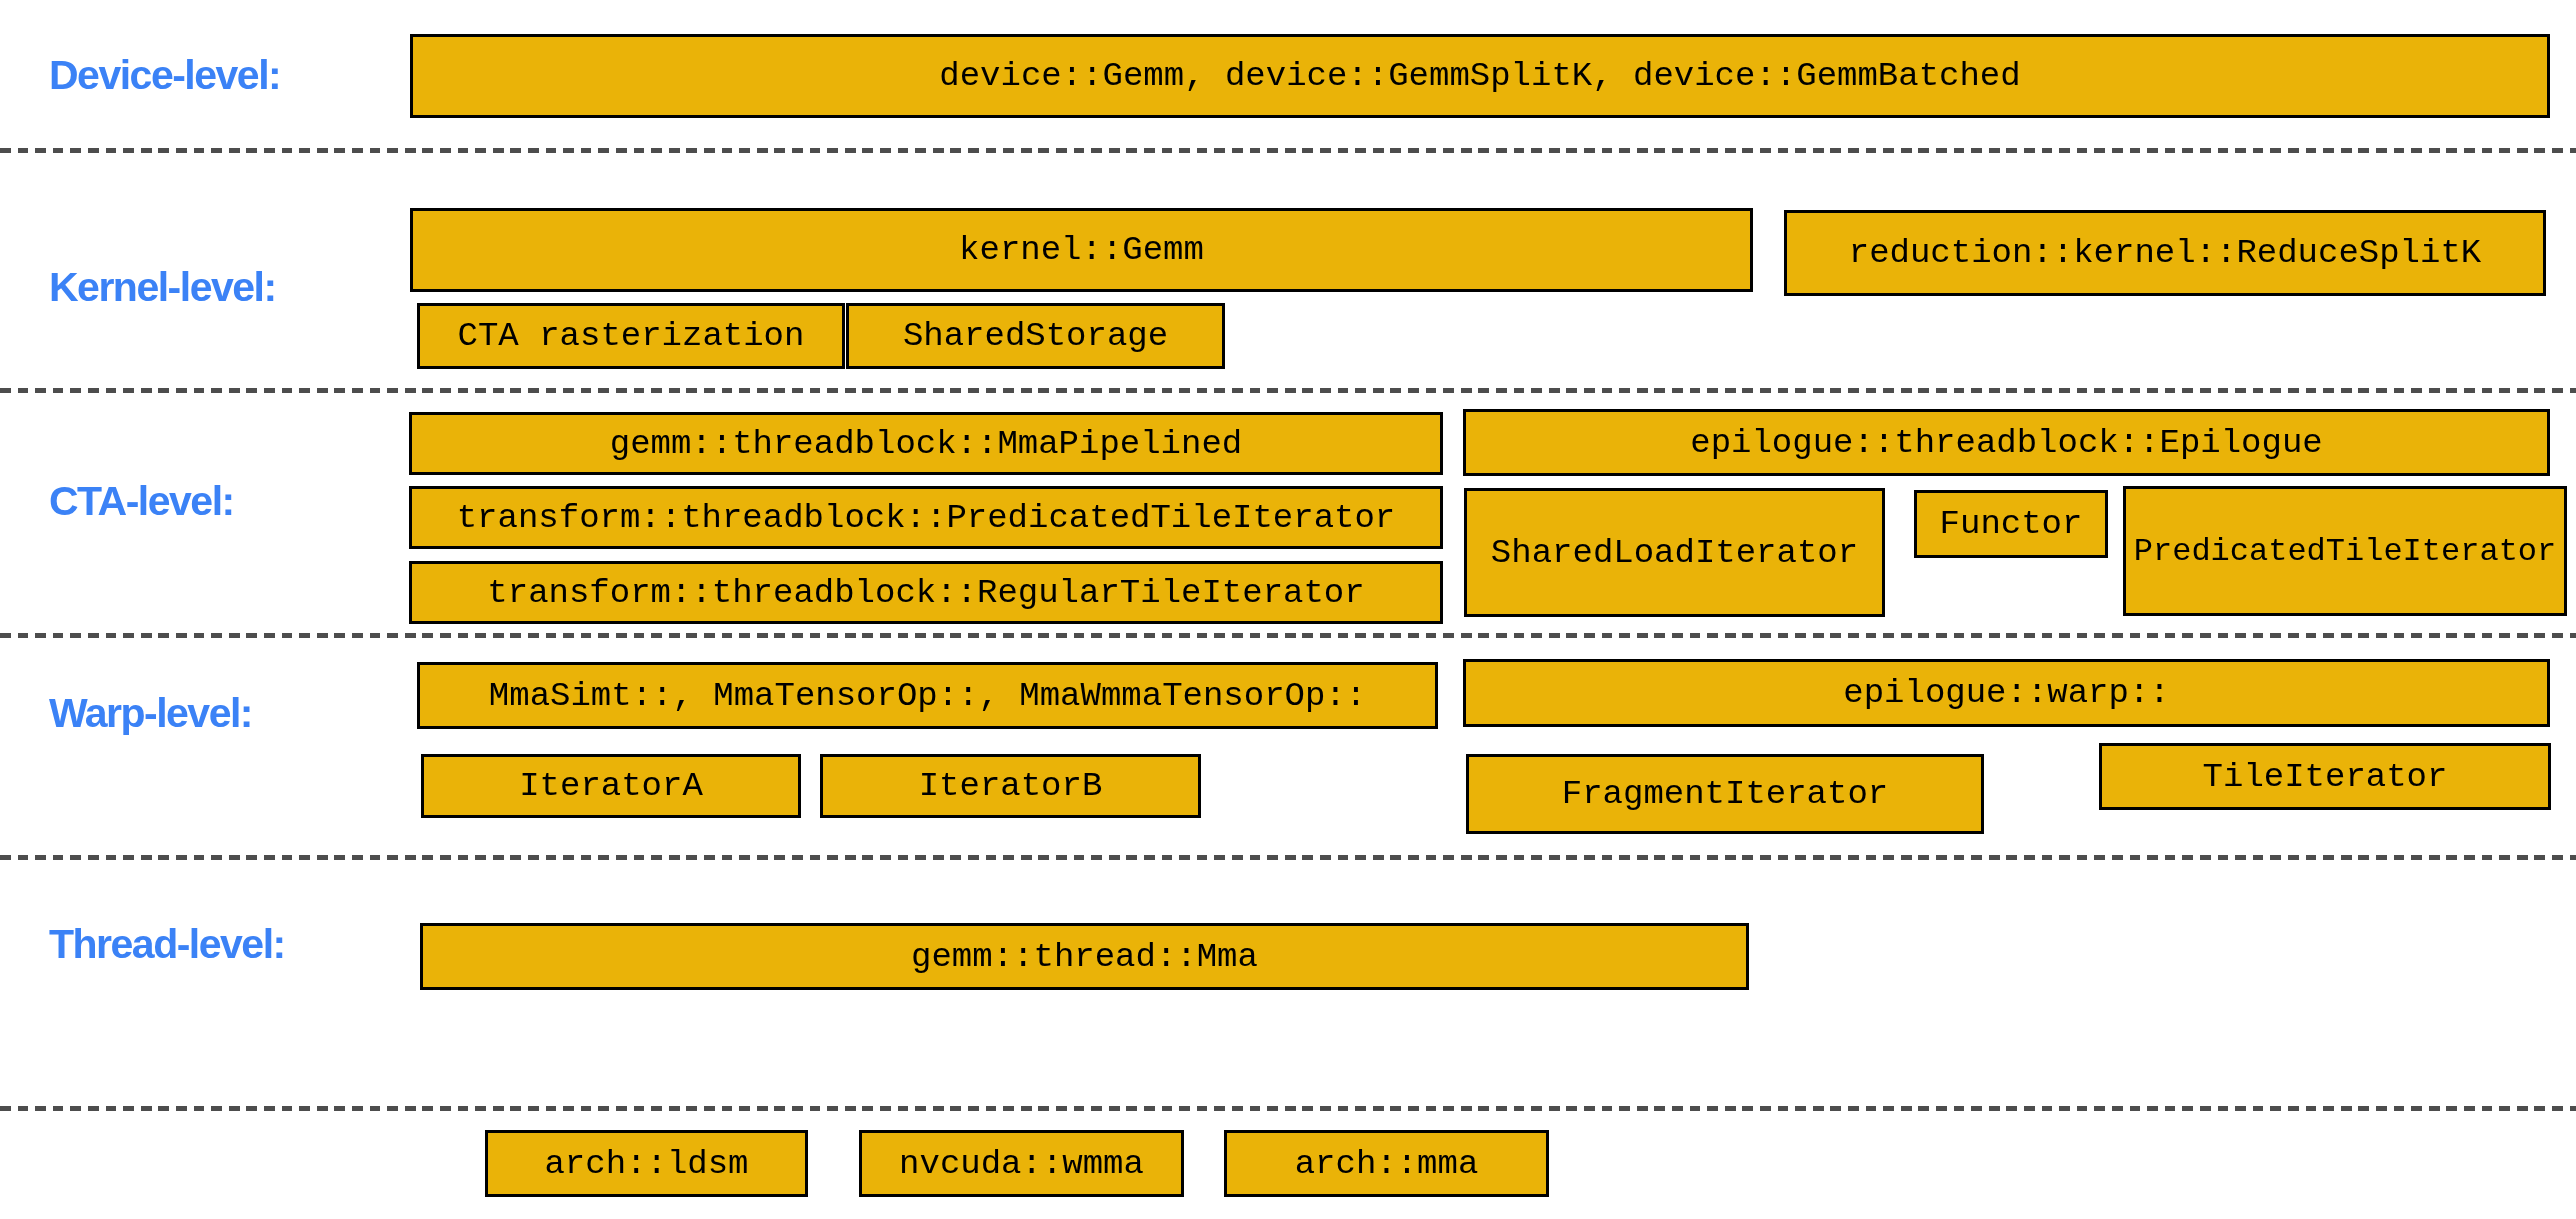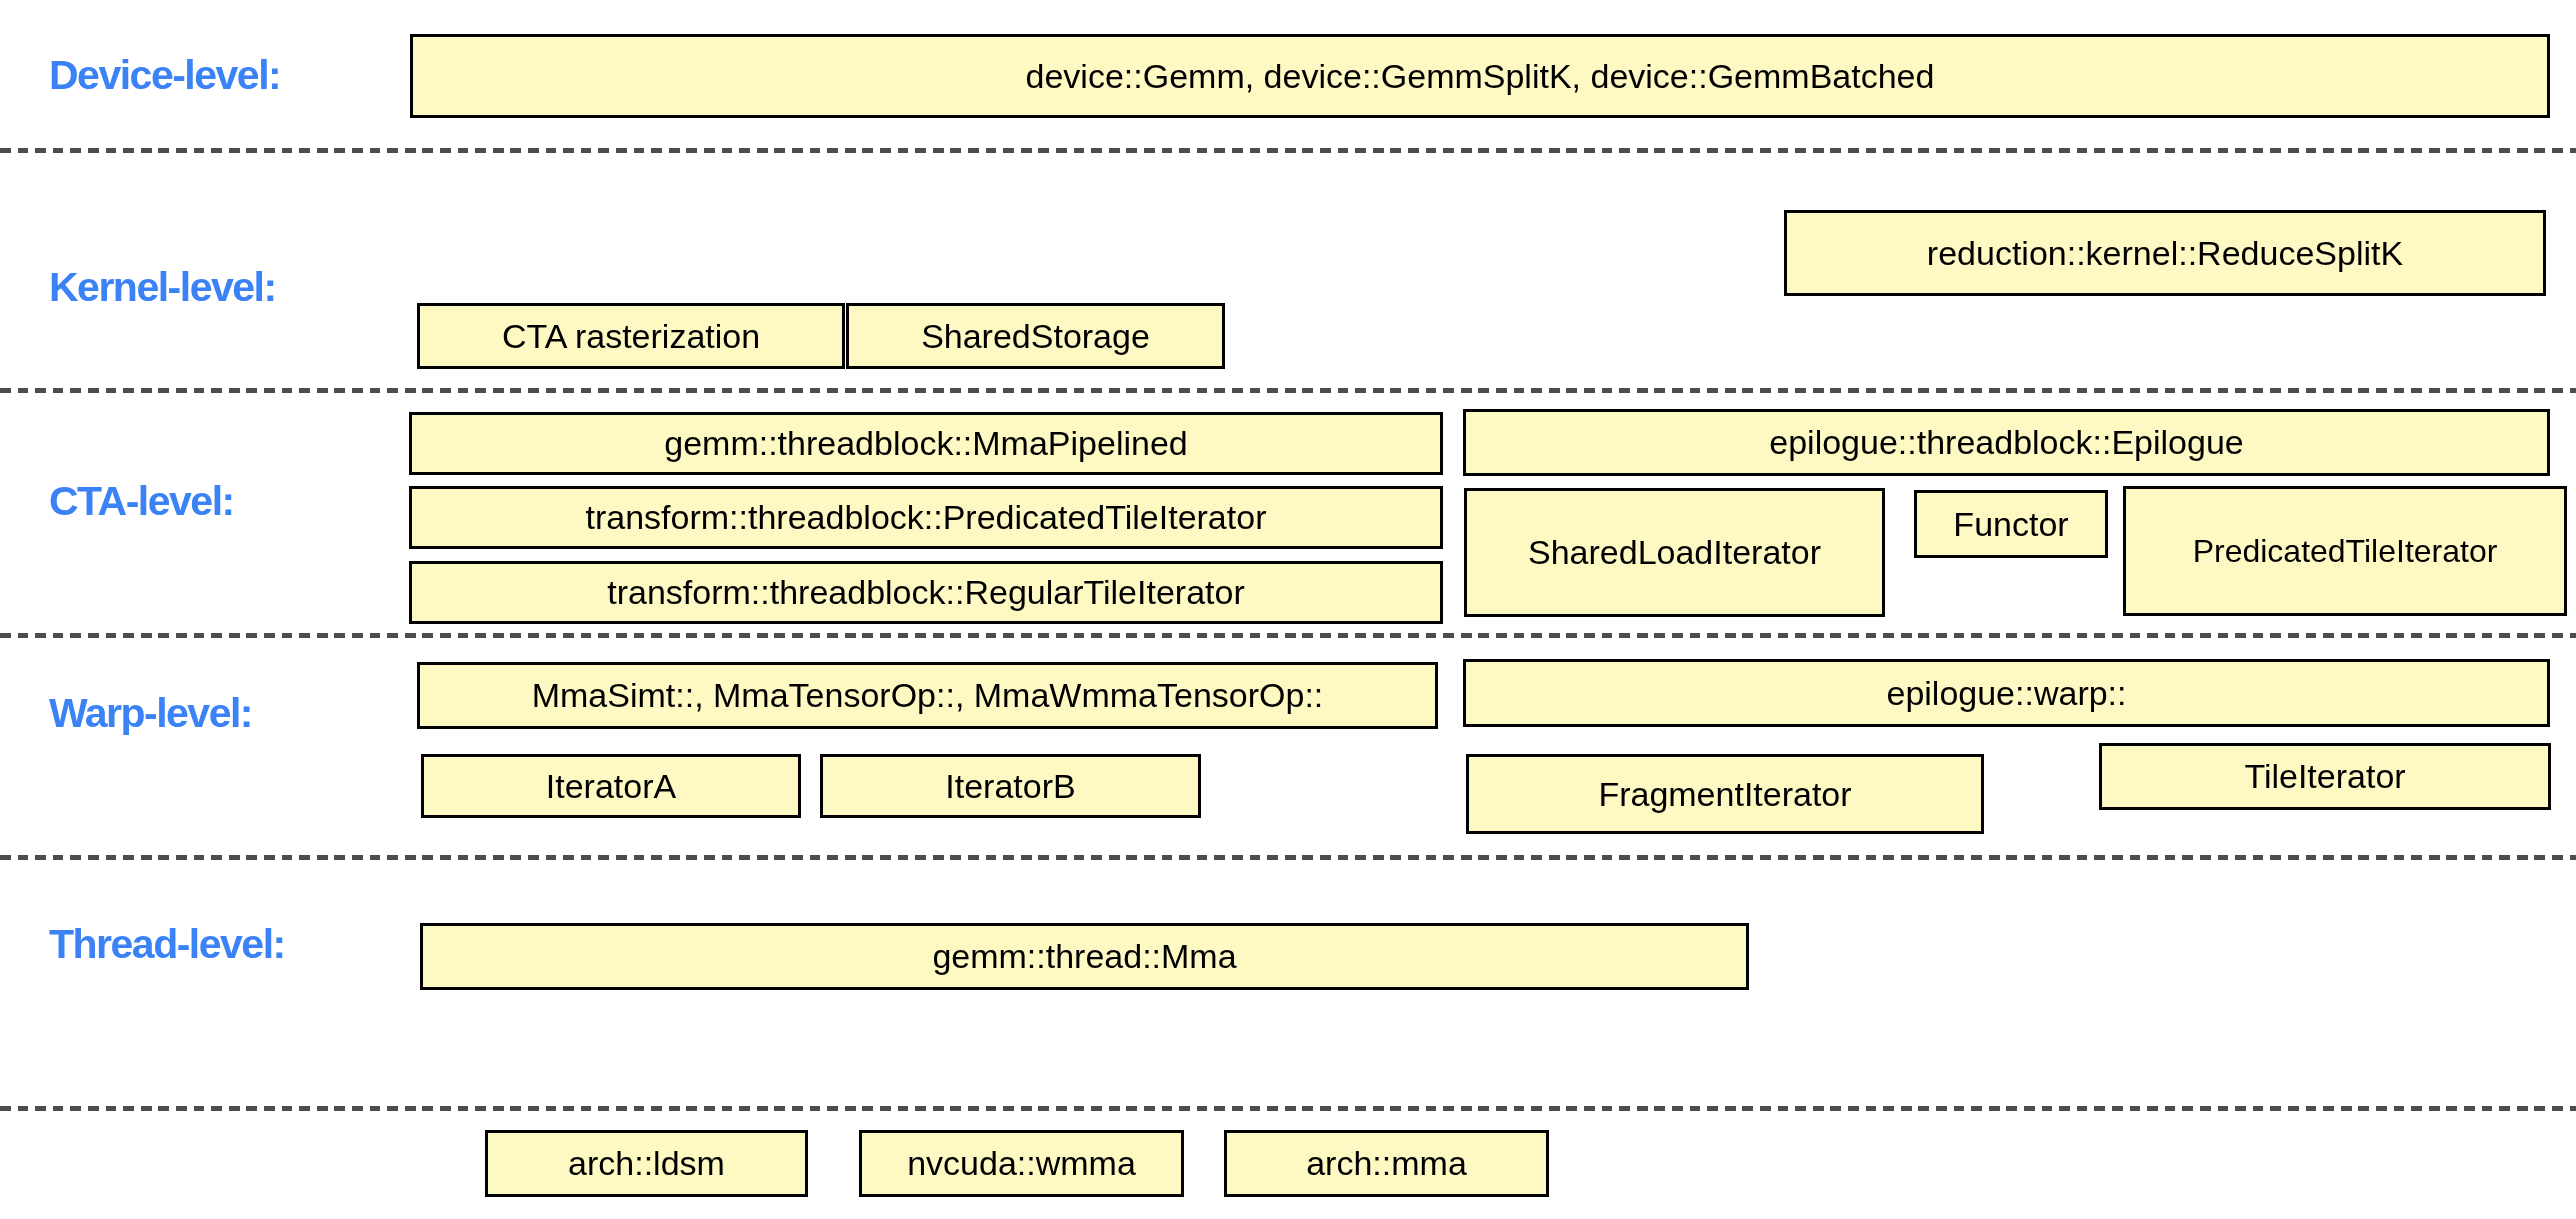--- a/index.html
+++ b/index.html
@@ -27,25 +27,25 @@
     font-size: 41px;
     letter-spacing: -1.5px;
     line-height: 44px;
     color: #3b82f6;
     white-space: nowrap;
   }
   .box {
     position: absolute;
     box-sizing: border-box;
     border: 3.8px solid #000000;
-    background: #fef9c3;
+    background: #eab308;
     display: flex;
     align-items: center;
     justify-content: center;
-    font-family: Liberation Sans, sans-serif;
+    font-family: Liberation Mono, monospace;
     font-size: 34px;
     color: #000000;
     white-space: nowrap;
     text-align: center;
   }
   .box.tight { font-size: 32px; }
 </style>
 </head>
 <body>
 
@@ -58,20 +58,21 @@
   <div class="sep" style="top:1106px"></div>
 
   <div class="lvl" style="left:49px; top:53px;">Device-level:</div>
   <div class="lvl" style="left:49px; top:265px;">Kernel-level:</div>
   <div class="lvl" style="left:49px; top:479px;">CTA-level:</div>
   <div class="lvl" style="left:49px; top:691px;">Warp-level:</div>
   <div class="lvl" style="left:49px; top:922px;">Thread-level:</div>
 
   <div class="box" style="left:410px; top:34px; width:2140px; height:84px;">device::Gemm, device::GemmSplitK, device::GemmBatched</div>
 
+  <div class="box" style="left:410px; top:208px; width:1343px; height:84px;">kernel::Gemm</div>
   <div class="box" style="left:1784px; top:210px; width:762px; height:86px;">reduction::kernel::ReduceSplitK</div>
   <div class="box" style="left:417px; top:303px; width:428px; height:66px;">CTA rasterization</div>
   <div class="box" style="left:846px; top:303px; width:379px; height:66px;">SharedStorage</div>
 
   <div class="box" style="left:409px; top:412px; width:1034px; height:63px;">gemm::threadblock::MmaPipelined</div>
   <div class="box" style="left:409px; top:486px; width:1034px; height:63px;">transform::threadblock::PredicatedTileIterator</div>
   <div class="box" style="left:409px; top:561px; width:1034px; height:63px;">transform::threadblock::RegularTileIterator</div>
   <div class="box" style="left:1463px; top:409px; width:1087px; height:67px;">epilogue::threadblock::Epilogue</div>
   <div class="box" style="left:1464px; top:488px; width:421px; height:129px;">SharedLoadIterator</div>
   <div class="box" style="left:1914px; top:490px; width:194px; height:68px;">Functor</div>

